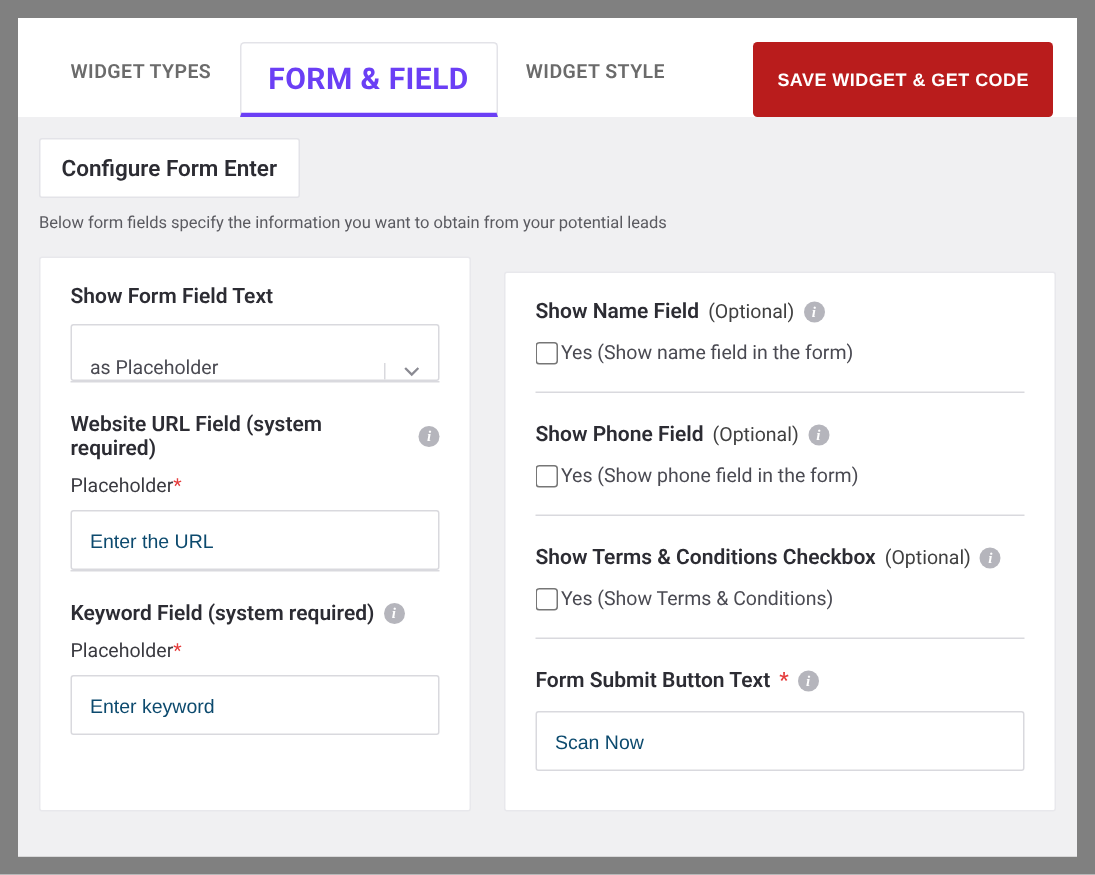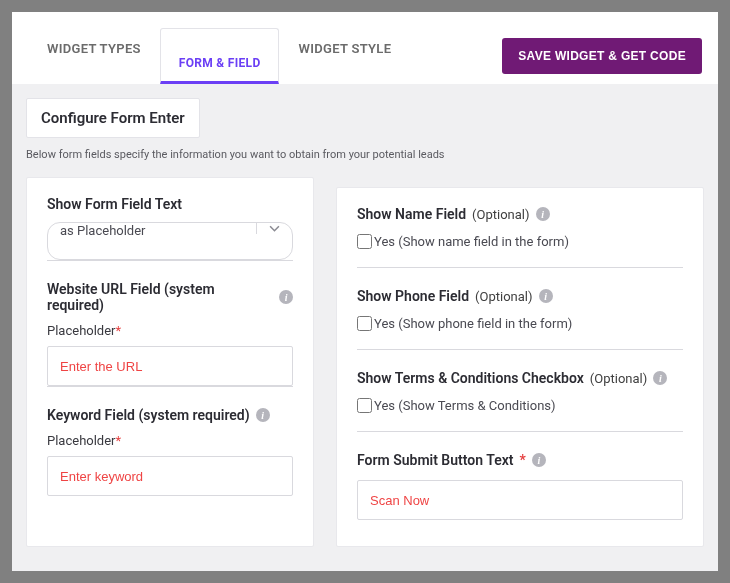--- a/index.html
+++ b/index.html
@@ -12,21 +12,20 @@
       overflow: hidden;
     }
     .frame {
       background: #fff;
       width: 100%;
       height: 100%;
       overflow: hidden;
     }
     .topbar {
       display: flex;
-      align-items: center;
       padding: 16px 16px 0 16px;
       background: #fff;
     }
     .tabs {
       display: flex;
       gap: 0;
       flex: 1;
     }
     .tab {
       padding: 12px 18px 14px 18px;
@@ -35,27 +34,27 @@
       color: #6b6b6b;
       letter-spacing: 0.3px;
       cursor: pointer;
       border: 1px solid transparent;
     }
     .tab.active {
       color: #6b3ff5;
       border: 1px solid #e3e3e8;
       border-bottom: 3px solid #6b3ff5;
       border-radius: 3px 3px 0 0;
-      font-size: 12px;
+      font-size: 20px;
       font-weight: 700;
-      padding-top: 27px;
+      padding-top: 11px;
       padding-bottom: 11px;
     }
     .save-btn {
-      background: #701a75;
+      background: #b91c1c;
       color: #fff;
       border: none;
       padding: 11px 16px;
       font-size: 12px;
       font-weight: 700;
       letter-spacing: 0.3px;
       border-radius: 3px;
       cursor: pointer;
     }
     .content {
@@ -121,23 +120,23 @@
     }
     .sub-label {
       font-size: 13px;
       color: #3a3a40;
       margin-bottom: 8px;
     }
     .req { color: #e53e3e; }
     .dropdown {
       display: flex;
       border: 1px solid #d9d9de;
-      border-radius: 13px;
+      border-radius: 2px;
       height: 38px;
-      align-items: flex-start;
+      align-items: flex-end;
       cursor: pointer;
     }
     .dropdown-val {
       flex: 1;
       padding: 0 12px;
       font-size: 13px;
       color: #4a4a52;
       display: flex;
       align-items: center;
     }
@@ -149,21 +148,21 @@
       justify-content: center;
     }
     .dropdown-caret svg { width: 11px; height: 11px; }
     .text-in {
       width: 100%;
       height: 40px;
       border: 1px solid #d9d9de;
       border-radius: 2px;
       padding: 0 12px;
       font-size: 13px;
-      color: #ef4444;
+      color: #0c4a6e;
       outline: none;
     }
     .check-row {
       display: flex;
       align-items: center;
       gap: 2px;
       font-size: 13px;
       color: #4a4a52;
     }
     .check-row input[type="checkbox"] {

